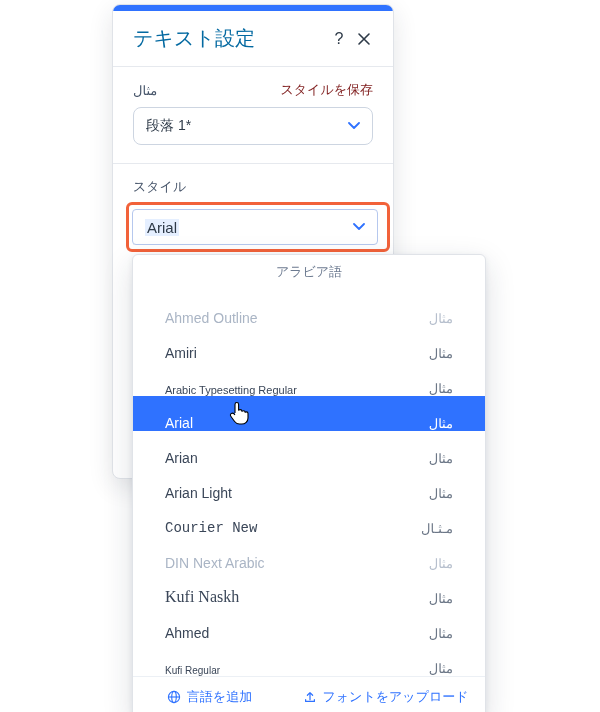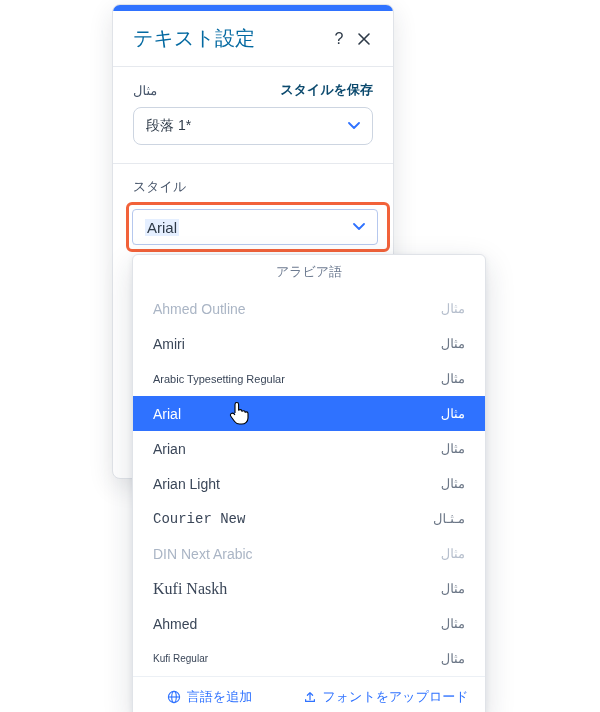--- a/index.html
+++ b/index.html
@@ -60,23 +60,22 @@
     align-items: center;
     margin-bottom: 8px;
   }
   .label {
     font-size: 13px;
     color: #47556a;
     flex: 1;
   }
   .link {
     font-size: 13px;
-    color: #0c4a6e;
-    cursor: pointer;
-    font-weight: bold;
+    color: #7f1d1d;
+    cursor: pointer;
   }
   .select {
     display: flex;
     align-items: center;
     height: 36px;
     border: 1px solid #cdd5e1;
     border-radius: 8px;
     padding: 0 12px;
     color: #2e3a48;
     font-size: 14px;
@@ -139,24 +138,24 @@
     overflow: hidden;
   }
   .dd-header {
     text-align: center;
     font-size: 13px;
     color: #6c7a90;
     padding: 8px 0 10px 0;
   }
   .dd-item {
     display: flex;
-    align-items: center;
+    align-items: flex-end;
     justify-content: space-between;
     height: 35px;
-    padding: 0 20px;
+    padding: 0 32px;
     font-size: 14px;
     color: #3a4658;
     cursor: pointer;
   }
   .dd-item .sample {
     font-size: 13px;
     color: #6c7787;
     direction: rtl;
   }
   .dd-item.selected {

